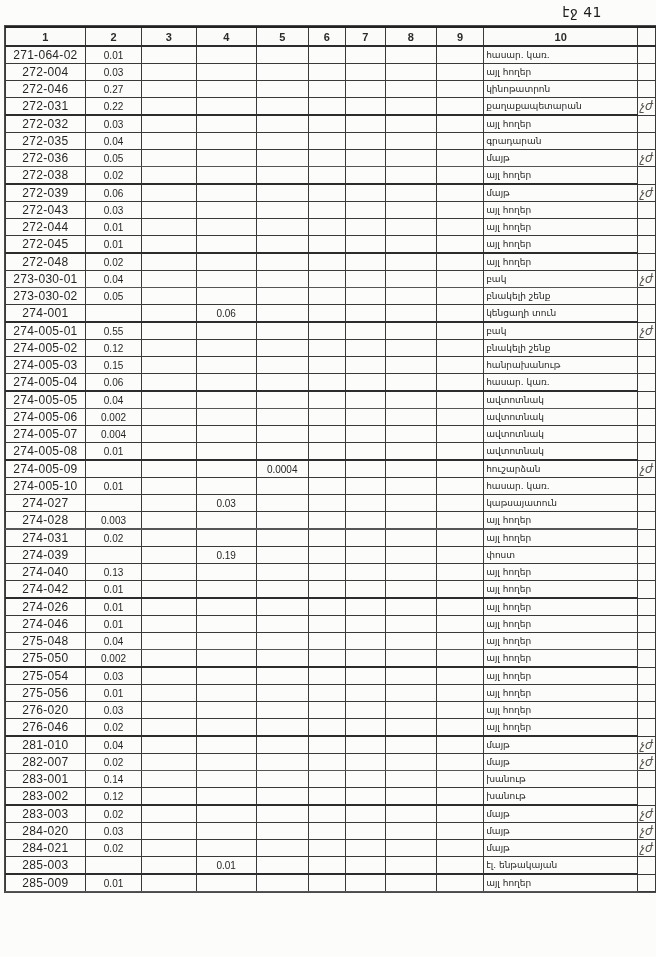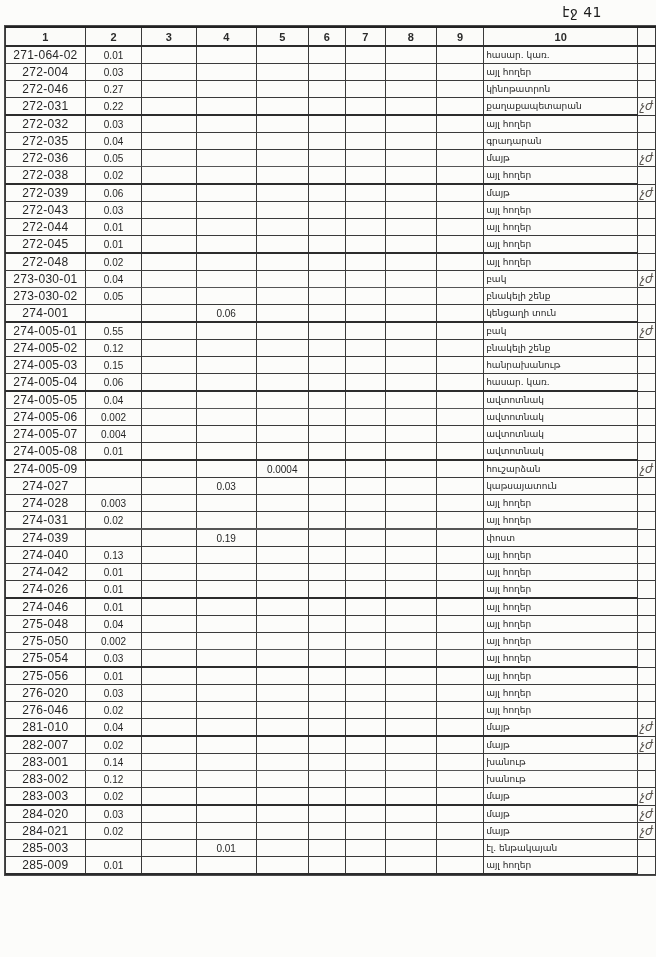--- a/index.html
+++ b/index.html
@@ -412,20 +412,33 @@
         <td class="val"></td>
         <td class="val">0.0004</td>
         <td class="val"></td>
         <td class="val"></td>
         <td class="val"></td>
         <td class="val"></td>
         <td class="usage">հուշարձան</td>
         <td class="mark-cell">չժ</td>
       </tr>
       <tr>
+        <td class="code">274-005-10</td>
+        <td class="val">0.01</td>
+        <td class="val"></td>
+        <td class="val"></td>
+        <td class="val"></td>
+        <td class="val"></td>
+        <td class="val"></td>
+        <td class="val"></td>
+        <td class="val"></td>
+        <td class="usage">հասար. կառ.</td>
+        <td class="mark-cell"></td>
+      </tr>
+      <tr>
         <td class="code">274-027</td>
         <td class="val"></td>
         <td class="val"></td>
         <td class="val">0.03</td>
         <td class="val"></td>
         <td class="val"></td>
         <td class="val"></td>
         <td class="val"></td>
         <td class="val"></td>
         <td class="usage">կաթսայատուն</td>

